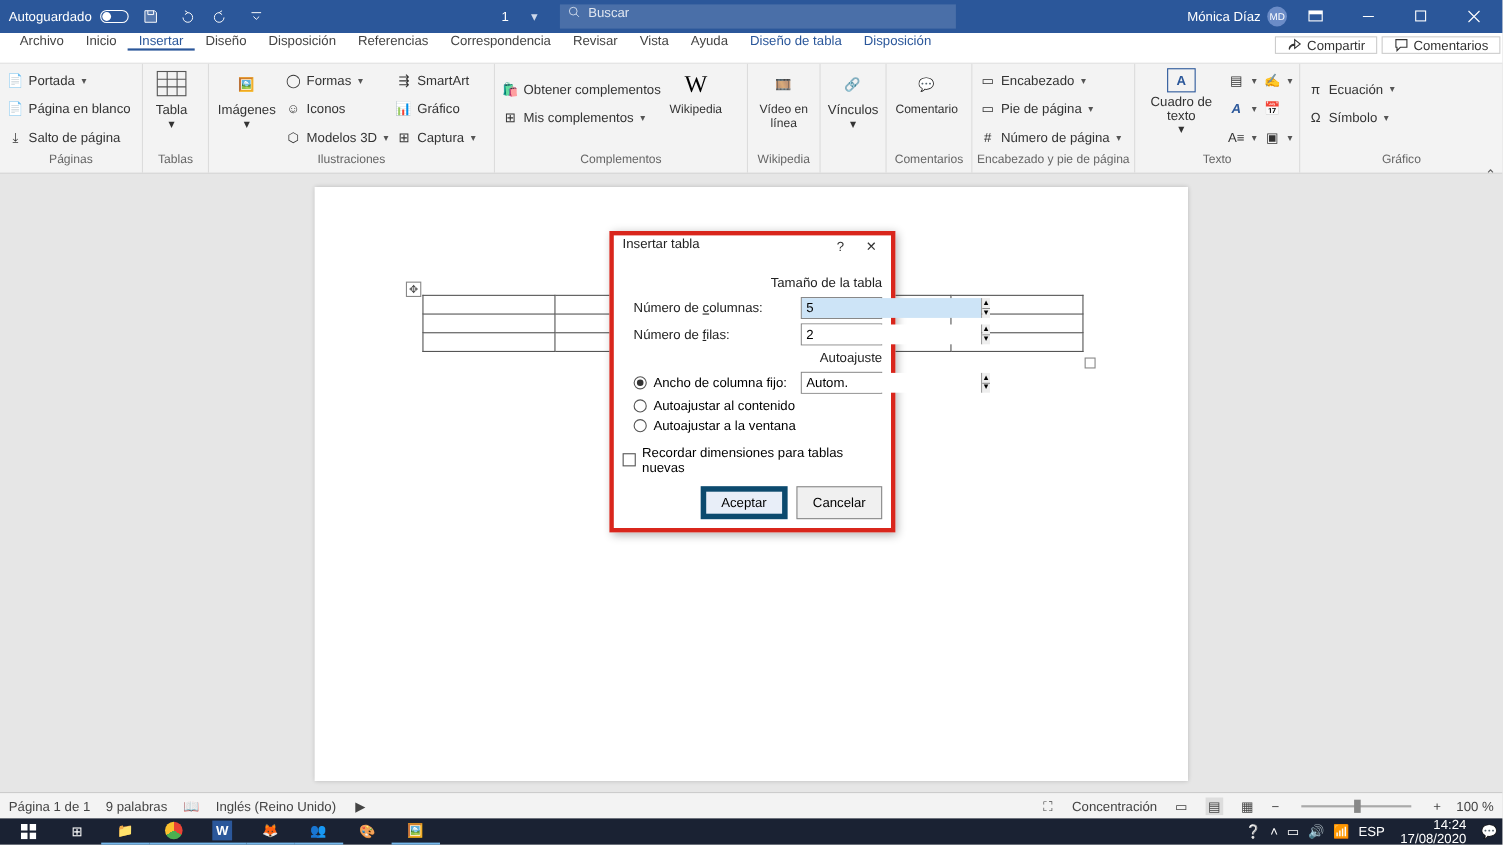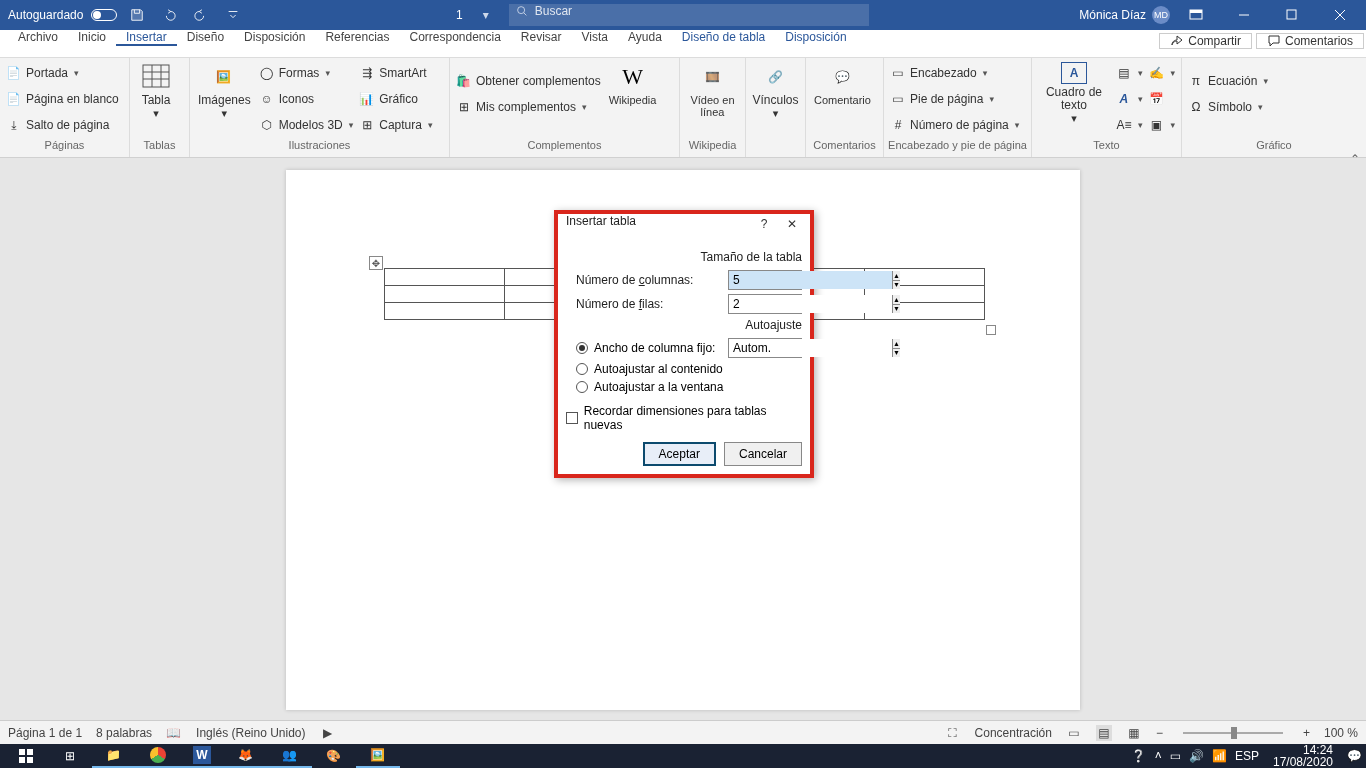--- a/index.html
+++ b/index.html
@@ -68,21 +68,21 @@
 .spinner .arrows{width:14px;display:flex;flex-direction:column;border-left:1px solid #888;}
 .spinner .arrows div{flex:1;display:flex;align-items:center;justify-content:center;font-size:7px;background:#eee;border-bottom:1px solid #888;}
 .spinner .arrows div:last-child{border-bottom:none;}
 .radio-row{display:flex;align-items:center;margin:4px 0 4px 10px;gap:6px;}
 .radio{width:12px;height:12px;border:1px solid #555;border-radius:50%;display:flex;align-items:center;justify-content:center;}
 .radio.checked::after{content:"";width:6px;height:6px;background:#333;border-radius:50%;}
 .check-row{display:flex;align-items:center;gap:6px;margin:10px 0 10px 0;}
 .checkbox{width:12px;height:12px;border:1px solid #555;}
 .dialog-buttons{display:flex;justify-content:flex-end;gap:8px;}
 .dlg-btn{border:1px solid #888;padding:3px 14px;background:#f0f0f0;}
-.dlg-btn.primary{border:2px solid #0c4a6e;background:#e8eef8;margin-left:10px;}
+.dlg-btn.primary{border:5px solid #0c4a6e;background:#e8eef8;margin-left:10px;}
 
 
 .statusbar{position:absolute;left:0;right:0;bottom:24px;height:24px;background:#f3f3f3;border-top:1px solid #ccc;display:flex;align-items:center;padding:0 8px;gap:14px;color:#444;font-size:11px;}
 .statusbar .spacer{flex:1;}
 .statusbar .icon{width:16px;height:16px;display:inline-flex;align-items:center;justify-content:center;}
 .zoom-slider{width:100px;height:2px;background:#aaa;position:relative;margin:0 6px;}
 .zoom-slider::after{content:"";width:6px;height:12px;background:#888;position:absolute;left:48px;top:-5px;}
 
 
 .taskbar{position:absolute;left:0;right:0;bottom:0;height:24px;background:#1a2233;display:flex;align-items:center;padding:0 4px;}
@@ -485,21 +485,21 @@
     </div>
     <div class="dialog-buttons">
       <button class="dlg-btn primary">Aceptar</button>
       <button class="dlg-btn">Cancelar</button>
     </div>
   </div>
 </div>
 
 <div class="statusbar">
   <span>Página 1 de 1</span>
-  <span>8 palabras</span>
+  <span>9 palabras</span>
   <span class="icon">📖</span>
   <span>Inglés (Reino Unido)</span>
   <span class="icon">▶</span>
   <div class="spacer"></div>
   <span class="icon">⛶</span>
   <span>Concentración</span>
   <span class="icon">▭</span>
   <span class="icon" style="background:#ddd;padding:2px;">▤</span>
   <span class="icon">▦</span>
   <span>−</span>

